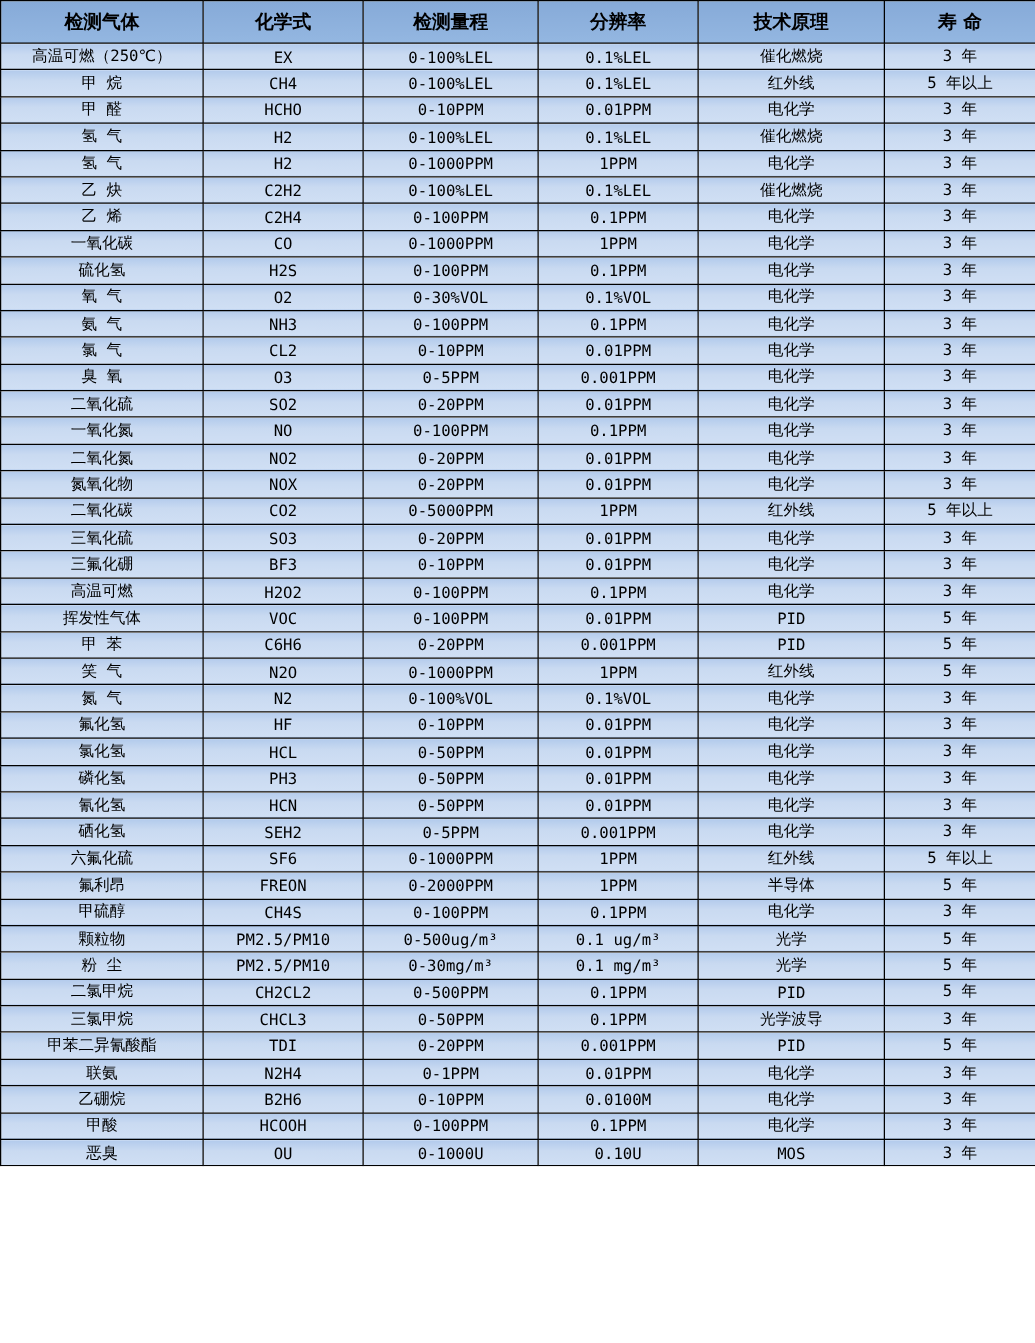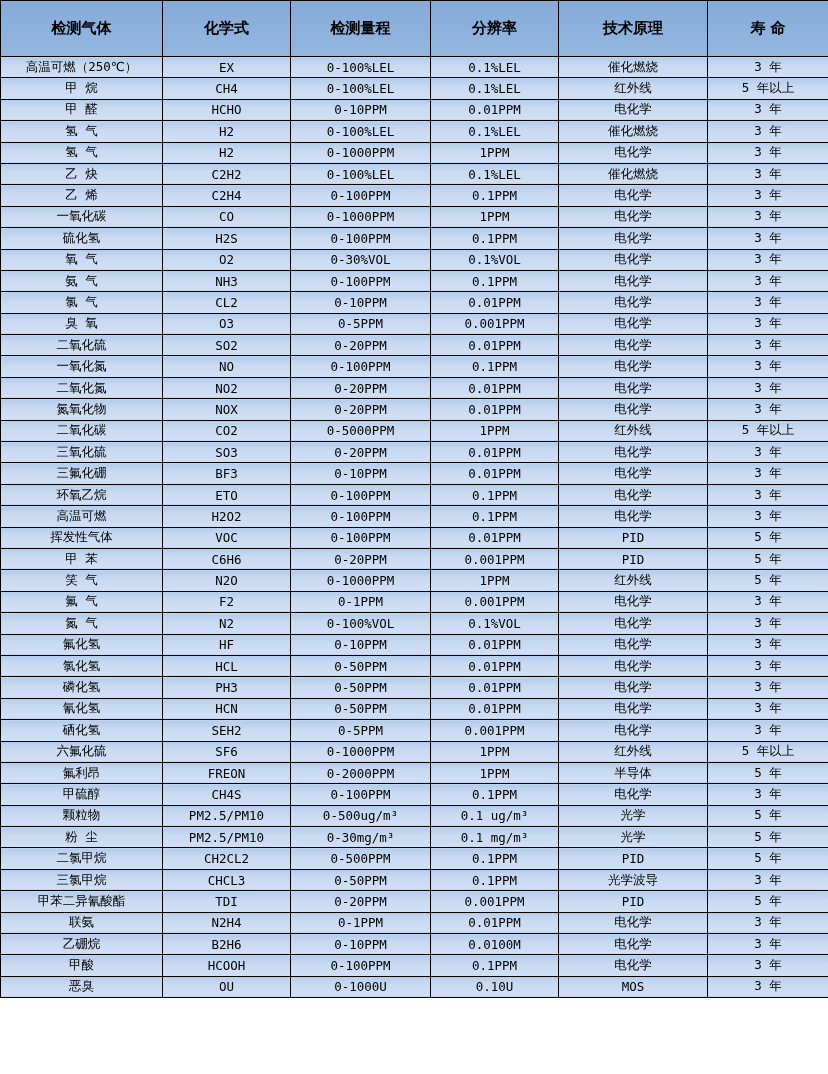--- a/index.html
+++ b/index.html
@@ -17,21 +17,21 @@
   .spec-table th {
     height: 23px;
     border: 1px solid #000;
     background: linear-gradient(180deg, #86aad8 0%, #94b7e1 100%);
     font-size: 15px;
     font-weight: bold;
     color: #000;
     text-align: center;
     white-space: nowrap;
     overflow: hidden;
-    padding: 16px 2px;
+    padding: 5px 2px;
   }
   .spec-table td {
     height: 20.4px;
     border: 1px solid #000;
     background: linear-gradient(180deg, #b3cbec 0%, #c9daf1 40%, #d0dff4 100%);
     font-size: 12.5px;
     color: #000;
     text-align: center;
     white-space: nowrap;
     overflow: hidden;
@@ -216,28 +216,20 @@
       </tr>
       <tr>
         <td>三氟化硼</td>
         <td>BF3</td>
         <td>0-10PPM</td>
         <td>0.01PPM</td>
         <td>电化学</td>
         <td>3 年</td>
       </tr>
       <tr>
-        <td>环氧乙烷</td>
-        <td>ETO</td>
-        <td>0-100PPM</td>
-        <td>0.1PPM</td>
-        <td>电化学</td>
-        <td>3 年</td>
-      </tr>
-      <tr>
         <td>高温可燃</td>
         <td>H2O2</td>
         <td>0-100PPM</td>
         <td>0.1PPM</td>
         <td>电化学</td>
         <td>3 年</td>
       </tr>
       <tr>
         <td>挥发性气体</td>
         <td>VOC</td>
@@ -254,28 +246,20 @@
         <td>PID</td>
         <td>5 年</td>
       </tr>
       <tr>
         <td>笑 气</td>
         <td>N2O</td>
         <td>0-1000PPM</td>
         <td>1PPM</td>
         <td>红外线</td>
         <td>5 年</td>
-      </tr>
-      <tr>
-        <td>氟 气</td>
-        <td>F2</td>
-        <td>0-1PPM</td>
-        <td>0.001PPM</td>
-        <td>电化学</td>
-        <td>3 年</td>
       </tr>
       <tr>
         <td>氮 气</td>
         <td>N2</td>
         <td>0-100%VOL</td>
         <td>0.1%VOL</td>
         <td>电化学</td>
         <td>3 年</td>
       </tr>
       <tr>

